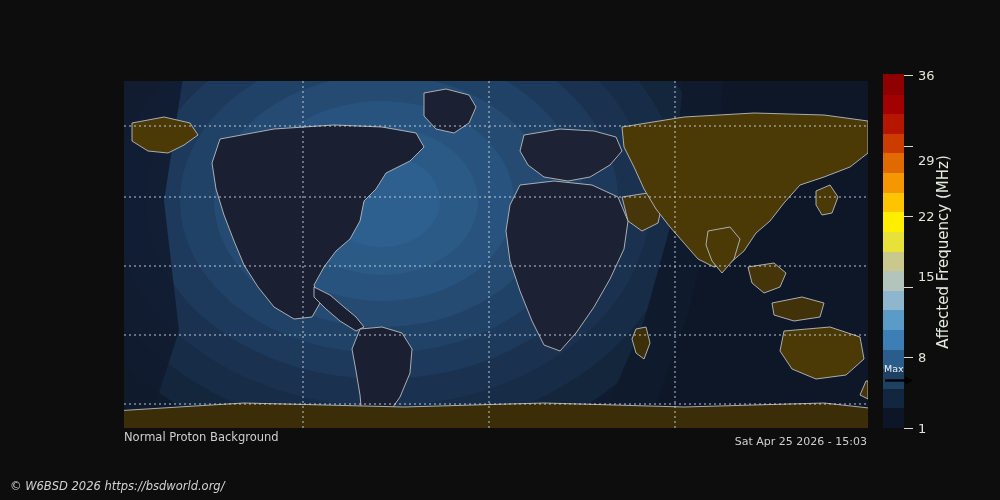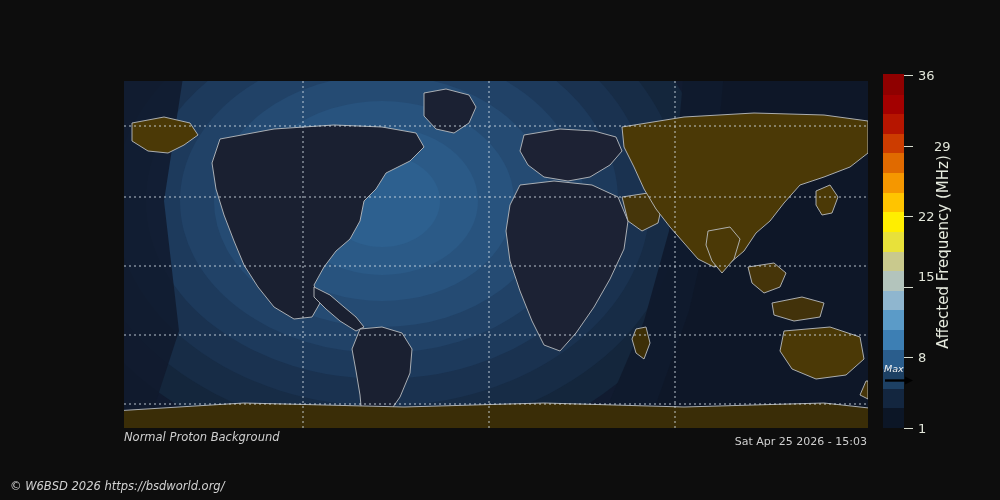--- a/index.html
+++ b/index.html
@@ -25,27 +25,27 @@
   .cbar-ticks{position:absolute;left:904px;top:75px;width:90px;height:353px;}
   .ctick{position:absolute;left:0;height:1px;width:9px;background:#d8ddd0;}
   .ctick-lab{position:absolute;left:14px;font-size:13px;color:#e2e6da;
              transform:translateY(-50%);white-space:nowrap;}
   .cbar-title{position:absolute;left:930px;top:75px;height:353px;width:26px;
               display:flex;align-items:center;justify-content:center;}
   .cbar-title span{display:block;transform:rotate(-90deg);white-space:nowrap;
               font-size:15px;color:#e6eade;}
 
   
-  .maxmark{position:absolute;left:884px;top:364px;width:38px;height:24px;font-style:italic;}
+  .maxmark{position:absolute;left:884px;top:364px;width:38px;height:24px;}
   .maxmark .lbl{position:absolute;left:0;top:0;font-size:9.5px;color:#f2f2f2;
                 line-height:10px;}
   .maxmark .arrow{position:absolute;left:1px;top:12px;width:28px;height:9px;}
 
   
-  .note{position:absolute;font-size:11.5px;color:#cfcfcf;white-space:nowrap;font-style:italic;}
+  .note{position:absolute;font-size:11.5px;color:#cfcfcf;white-space:nowrap;}
   .note-proton{left:124px;top:430px;}
   .note-xray{left:124px;top:444px;}
   .stamp{position:absolute;right:133px;top:435px;font-size:11px;color:#cfcfcf;
          white-space:nowrap;}
   .copy{position:absolute;left:10px;top:479px;font-size:11.5px;color:#d2d2d2;
         font-style:italic;white-space:nowrap;}
 </style>
 </head>
 <body>
 
@@ -182,21 +182,21 @@
   <div class="cbar-ticks" id="cbar-ticks">
       <div class="ctick" style="top: 353px;"></div>
       <div class="ctick-lab" style="top: 353px;">1</div>
       <div class="ctick" style="top: 282.4px;"></div>
       <div class="ctick-lab" style="top: 282.4px;">8</div>
       <div class="ctick" style="top: 211.8px;"></div>
       <div class="ctick-lab" style="top: 201px;">15</div>
       <div class="ctick" style="top: 141.2px;"></div>
       <div class="ctick-lab" style="top: 141.2px; text-align: right;">22</div>
       <div class="ctick" style="top: 70.6px;"></div>
-      <div class="ctick-lab" style="top: 71px; margin-left: 16px;">29</div>
+      <div class="ctick-lab" style="top: 85px;">29</div>
       <div class="ctick" style="top: 0px;"></div>
       <div class="ctick-lab" style="top: 0px;">36</div>
     </div>
 
   <div class="cbar-title">
     <span>Affected Frequency (MHz)</span>
   </div>
 
   <div class="maxmark">
     <div class="lbl">Max</div>

